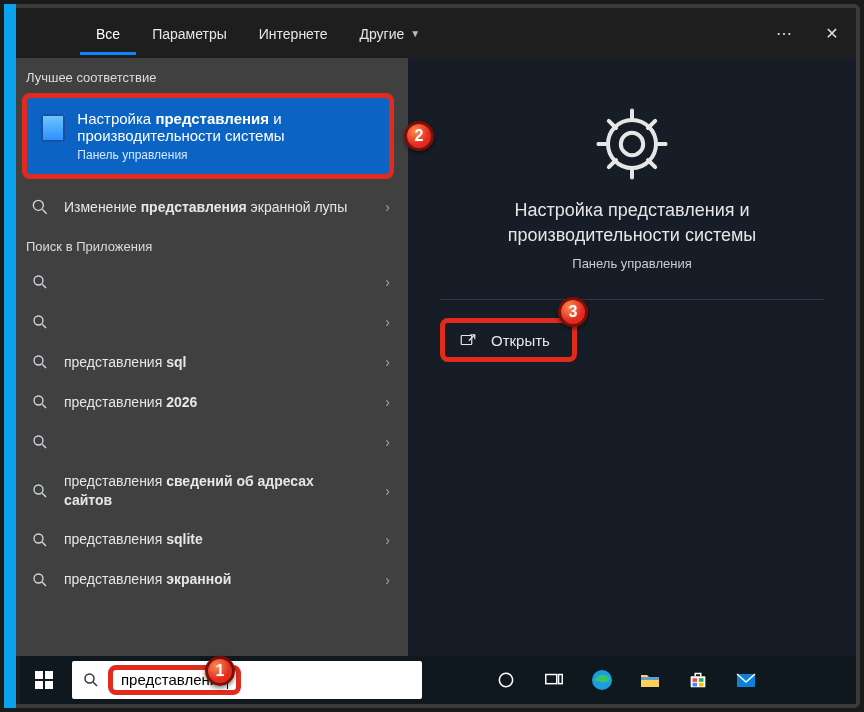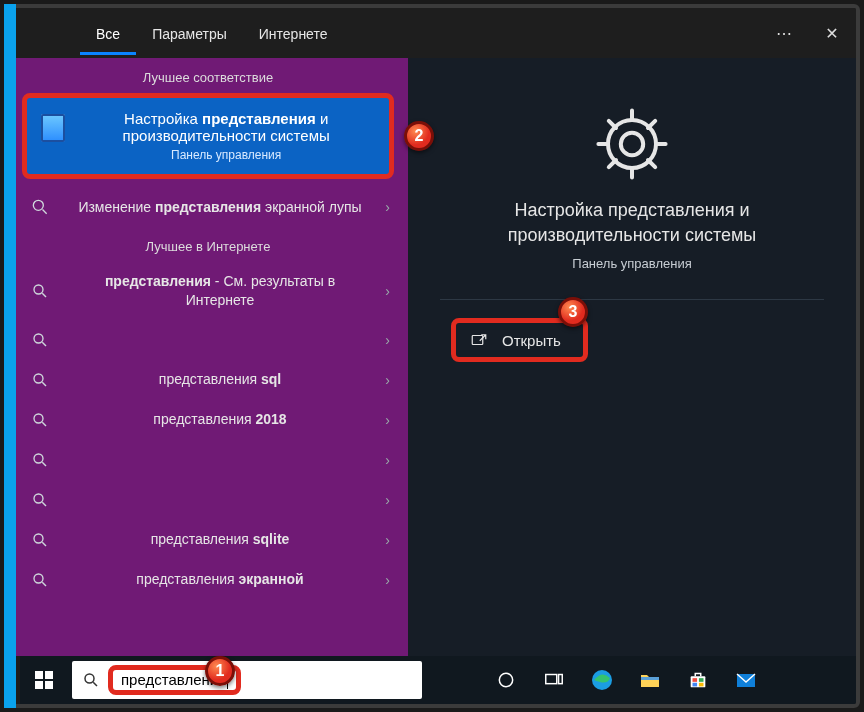--- a/index.html
+++ b/index.html
@@ -45,25 +45,24 @@
   }
   .tab.active { border-bottom-color: #0a84ff; color: #fff; font-weight: 500;}
   .tab .chev { font-size: 10px; color: #bbb; }
   .tabs-right { margin-left: auto; display: flex; gap: 24px; align-items: center; }
   .icon-btn { width: 24px; height: 24px; display:flex;align-items:center;justify-content:center; cursor:pointer; color:#ddd; font-size:16px;}
   .main {
     flex: 1; display: flex; overflow: hidden;
   }
   .left-col {
     width: 400px;
-    background: #701a75;
+    background: #404040;
     position: relative;
     display: flex; flex-direction: column;
     overflow: hidden;
-    text-align: center;
   }
   .left-scroll {
     overflow-y: auto; flex: 1;
     scrollbar-width: thin;
     scrollbar-color: #555 #1e2732;
   }
   .left-scroll::-webkit-scrollbar { width: 8px; }
   .left-scroll::-webkit-scrollbar-thumb { background: #555; }
   .section-lbl {
     padding: 12px 18px 8px;
@@ -80,21 +79,21 @@
   .bm-icon {
     width: 34px; height: 28px;
     background: linear-gradient(#6fcaff,#2a8cff);
     border-radius: 2px; margin-top: 4px;
     box-shadow: inset 0 0 0 2px #1b4fa0;
   }
   .bm-text .t1 { font-size: 15px; color: #fff; }
   .bm-text .t2 { font-size: 12px; color: #d7e9ff; margin-top: 4px; }
   .result-item {
     padding: 10px 18px 10px 22px;
-    display: flex; align-items: center; gap: 26px;
+    display: flex; align-items: center; gap: 14px;
     font-size: 14px; color: #e6e6e6;
     cursor: pointer;
     position: relative;
   }
   .result-item .chev-r {
     position: absolute; right: 18px; color: #9aa; font-size: 14px;
   }
   .ri-icon {
     width: 20px; height: 20px; display:flex;align-items:center;justify-content:center;
     color: #cfd8dc; flex-shrink: 0;
@@ -111,21 +110,20 @@
   }
   .r-title { font-size: 18px; text-align: center; line-height: 1.4; }
   .r-sub { font-size: 13px; color: #c7cdd3; margin-top: 8px; }
   .r-hr { width: 100%; height: 1px; background: #2d3844; margin: 28px 0 18px; }
   .open-row {
     align-self: flex-start;
     display: flex; align-items: center; gap: 14px;
     border: 5px solid #e12b1f; border-radius: 8px;
     padding: 8px 22px 8px 14px;
     position: relative;
-    margin-left: 11px;
   }
   .open-icon { width:18px;height:18px; }
   .open-lbl { font-size: 15px; }
   .taskbar {
     height: 48px; background: #10181f;
     display: flex; align-items: center;
     margin-left: 12px;
   }
   .start-btn {
     width: 48px; height: 48px;
@@ -176,20 +174,24 @@
 <body>
 
 <div class="shell">
   <div class="left-strip"></div>
   <div class="frame">
 
     <div class="tabs">
       <div class="tab active">Все</div>
       <div class="tab">Параметры</div>
       <div class="tab">Интернете</div>
+      <div class="tab">
+        <span>Другие</span>
+        <span class="chev">▼</span>
+      </div>
       <div class="tabs-right">
         <div class="icon-btn">⋯</div>
         <div class="icon-btn">✕</div>
       </div>
     </div>
 
     <div class="main">
       <div class="left-col">
         <div class="left-scroll">
           <div class="section-lbl">Лучшее соответствие</div>
@@ -211,31 +213,28 @@
                   <circle cx="10" cy="10" r="6"></circle>
                   <line x1="15" y1="15" x2="20" y2="20"></line>
                 </svg>
             </div>
             <div class="ri-text">
               <span>Изменение </span><b>представления</b><span> экранной лупы</span>
             </div>
             <div class="chev-r">›</div>
           </div>
 
-          <div class="section-lbl">Лучшее в Интернете</div>
-
-          <div class="result-item">
-            <div class="ri-icon">
-              <svg viewBox="0 0 24 24" width="18" height="18" fill="none" stroke="#cfd8dc" stroke-width="1.8">
-                  <circle cx="10" cy="10" r="6"></circle>
-                  <line x1="15" y1="15" x2="20" y2="20"></line>
-                </svg>
-            </div>
-            <div class="ri-text">
-              <b>представления</b><span> - См. результаты в Интернете</span>
+          <div class="section-lbl">Поиск в Приложения</div>
+
+          <div class="result-item">
+            <div class="ri-icon">
+              <svg viewBox="0 0 24 24" width="18" height="18" fill="none" stroke="#cfd8dc" stroke-width="1.8">
+                  <circle cx="10" cy="10" r="6"></circle>
+                  <line x1="15" y1="15" x2="20" y2="20"></line>
+                </svg>
             </div>
             <div class="chev-r">›</div>
           </div>
 
           <div class="result-item">
             <div class="ri-icon">
               <svg viewBox="0 0 24 24" width="18" height="18" fill="none" stroke="#cfd8dc" stroke-width="1.8">
                   <circle cx="10" cy="10" r="6"></circle>
                   <line x1="15" y1="15" x2="20" y2="20"></line>
                 </svg>
@@ -254,41 +253,42 @@
             <div class="chev-r">›</div>
           </div>
 
           <div class="result-item">
             <div class="ri-icon">
               <svg viewBox="0 0 24 24" width="18" height="18" fill="none" stroke="#cfd8dc" stroke-width="1.8">
                   <circle cx="10" cy="10" r="6"></circle>
                   <line x1="15" y1="15" x2="20" y2="20"></line>
                 </svg>
             </div>
-            <div class="ri-text"><span>представления </span><b>2018</b></div>
-            <div class="chev-r">›</div>
-          </div>
-
-          <div class="result-item">
-            <div class="ri-icon">
-              <svg viewBox="0 0 24 24" width="18" height="18" fill="none" stroke="#cfd8dc" stroke-width="1.8">
-                  <circle cx="10" cy="10" r="6"></circle>
-                  <line x1="15" y1="15" x2="20" y2="20"></line>
-                </svg>
-            </div>
-            <div class="chev-r">›</div>
-          </div>
-
-          <div class="result-item">
-            <div class="ri-icon">
-              <svg viewBox="0 0 24 24" width="18" height="18" fill="none" stroke="#cfd8dc" stroke-width="1.8">
-                  <circle cx="10" cy="10" r="6"></circle>
-                  <line x1="15" y1="15" x2="20" y2="20"></line>
-                </svg>
-            </div>
+            <div class="ri-text"><span>представления </span><b>2026</b></div>
+            <div class="chev-r">›</div>
+          </div>
+
+          <div class="result-item">
+            <div class="ri-icon">
+              <svg viewBox="0 0 24 24" width="18" height="18" fill="none" stroke="#cfd8dc" stroke-width="1.8">
+                  <circle cx="10" cy="10" r="6"></circle>
+                  <line x1="15" y1="15" x2="20" y2="20"></line>
+                </svg>
+            </div>
+            <div class="chev-r">›</div>
+          </div>
+
+          <div class="result-item">
+            <div class="ri-icon">
+              <svg viewBox="0 0 24 24" width="18" height="18" fill="none" stroke="#cfd8dc" stroke-width="1.8">
+                  <circle cx="10" cy="10" r="6"></circle>
+                  <line x1="15" y1="15" x2="20" y2="20"></line>
+                </svg>
+            </div>
+            <div class="ri-text"><span>представления </span><b>сведений об адресах сайтов</b></div>
             <div class="chev-r">›</div>
           </div>
 
           <div class="result-item">
             <div class="ri-icon">
               <svg viewBox="0 0 24 24" width="18" height="18" fill="none" stroke="#cfd8dc" stroke-width="1.8">
                   <circle cx="10" cy="10" r="6"></circle>
                   <line x1="15" y1="15" x2="20" y2="20"></line>
                 </svg>
             </div>

